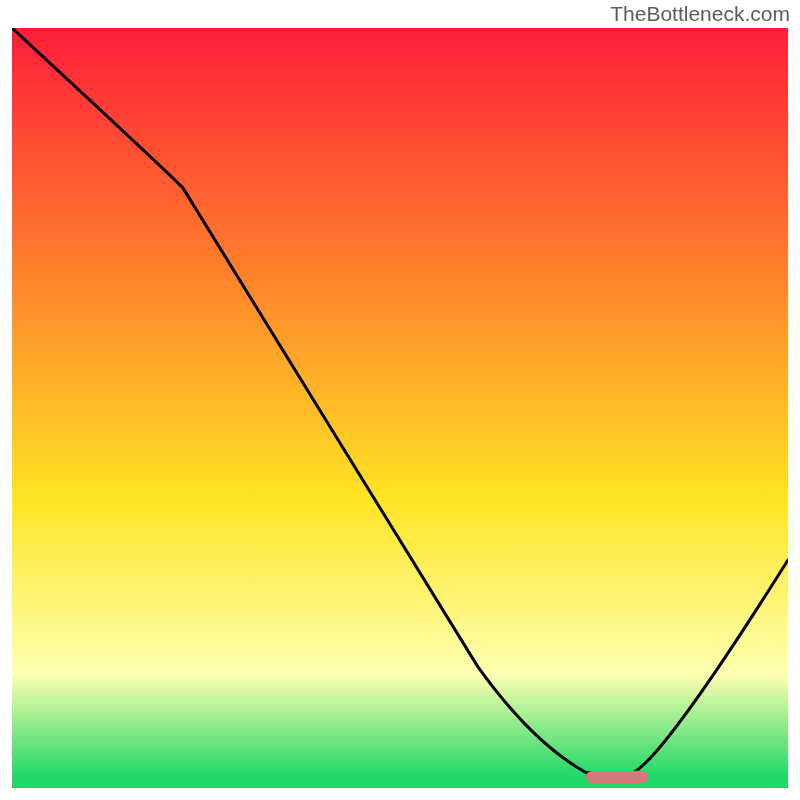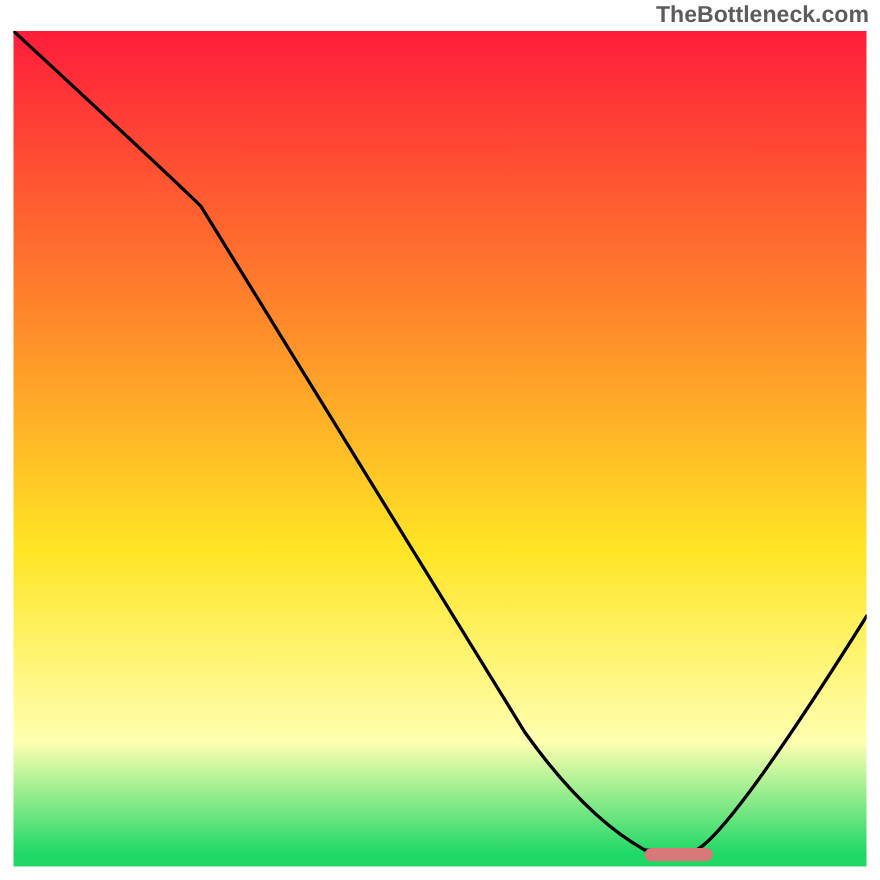--- a/index.html
+++ b/index.html
@@ -10,21 +10,21 @@
     font-family: Arial, sans-serif;
     position: relative;
     overflow: hidden;
   }
   .watermark {
     position: absolute;
     top: 2px;
     right: 10px;
     font-size: 21px;
     color: #5c5c5c;
-    font-weight: bold;
+    font-weight: normal;
     z-index: 10;
   }
   .plot-area {
     position: absolute;
     left: 12px;
     top: 28px;
     width: 776px;
     height: 760px;
     overflow: hidden;
   }

